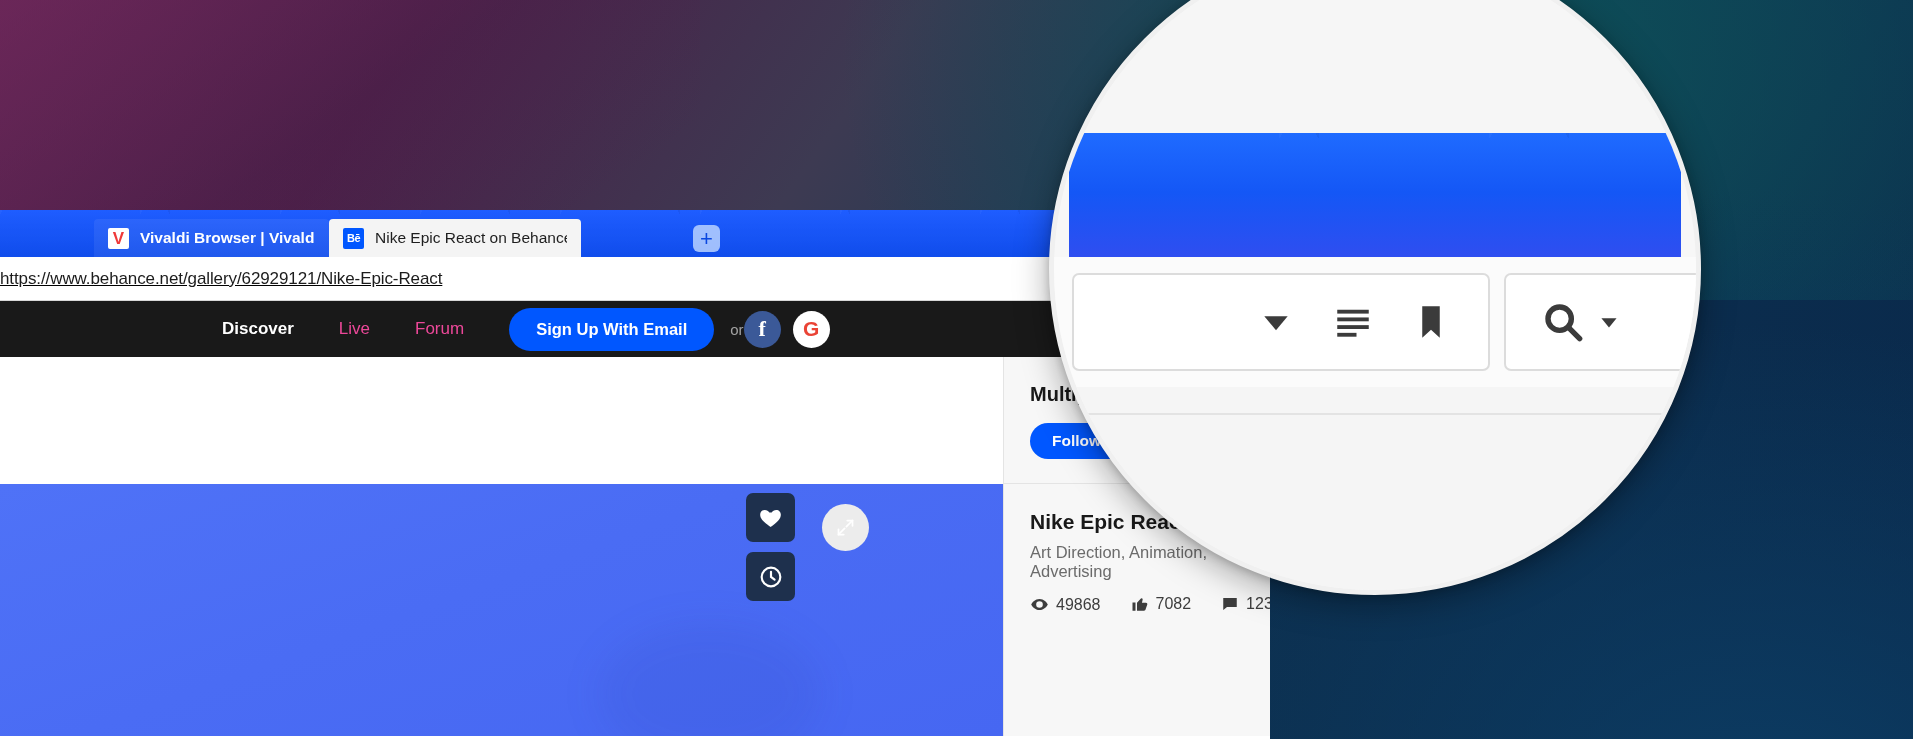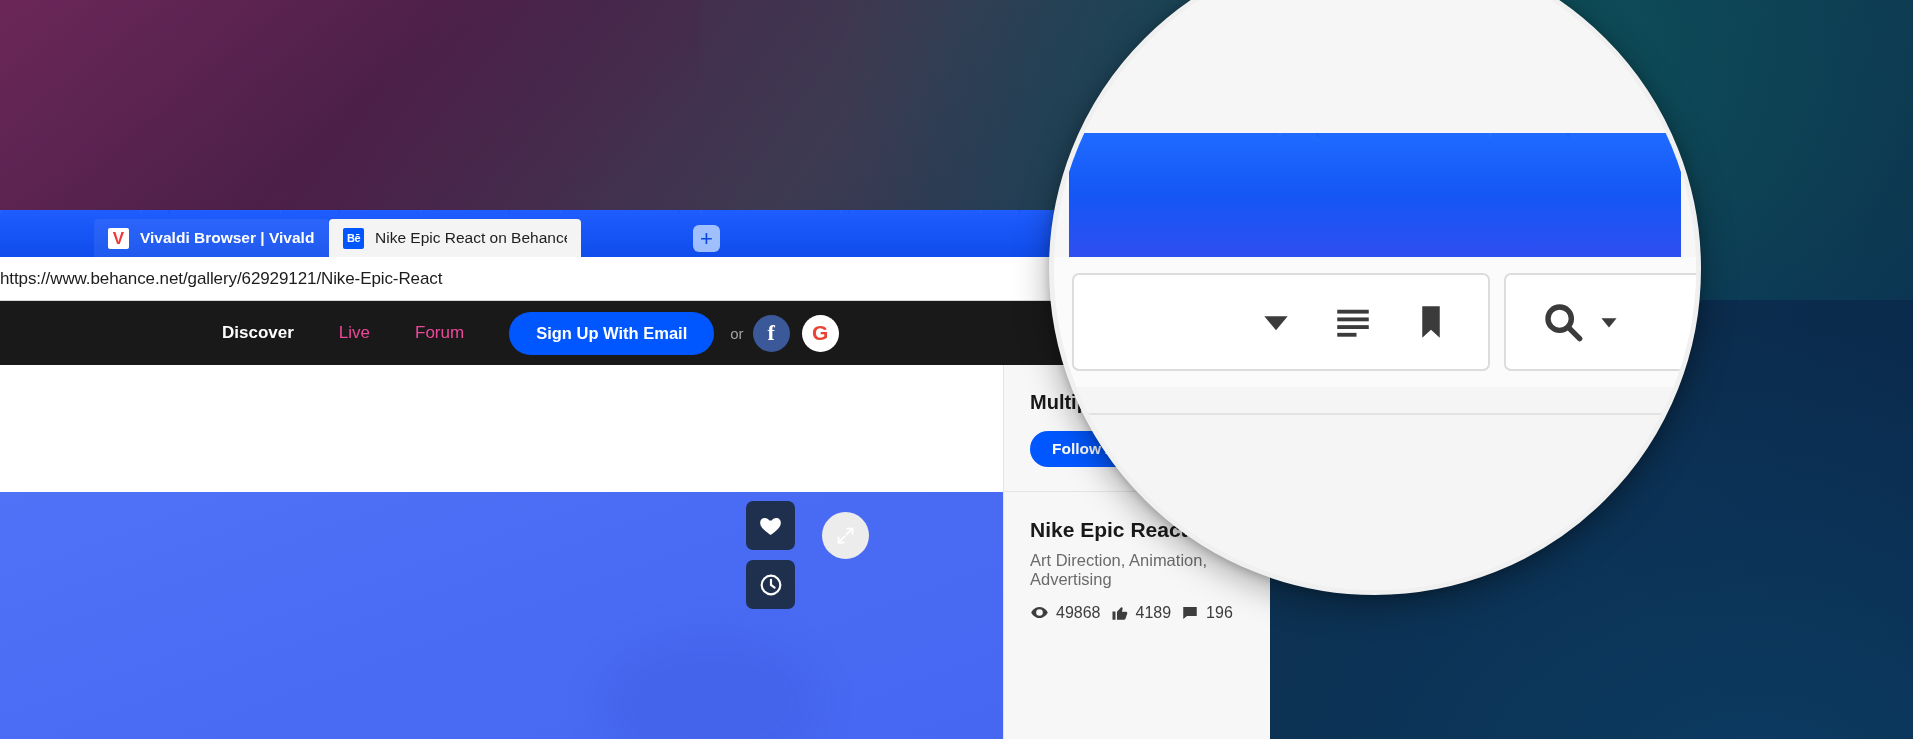--- a/index.html
+++ b/index.html
@@ -73,46 +73,46 @@
     border-radius:6px; background:rgba(190,215,255,0.82);
     display:flex; align-items:center; justify-content:center;
     color:#0a47e0; font-size:22px; line-height:1; font-weight:500;
   }
 
   
   .addressbar {
     height:44px; width:100%;
     background:#ffffff;
     border-bottom:1px solid #d7d7d7;
-    display:flex; align-items:center;
+    display:flex; align-items:center;text-decoration:underline;
   }
   .url-field {
     flex:1; height:44px; display:flex; align-items:center;
     font-size:17px; color:#1c1c1c; letter-spacing:-0.1px;
     padding-left:0px;
   }
 
   
   .page { position:relative; height:438px; background:#ffffff; }
 
   .be-nav {
-    height:64px; background:#191919;
+    height:56px; background:#191919;
     display:flex; align-items:center; gap:0;
     padding-left:222px;
   }
   .be-nav a {
     color:#ec4899; font-size:17px; margin-right:45px; text-decoration:none;
   }
   .be-nav a.active { color:#ffffff; font-weight:bold; }
   .signup-btn {
     background:#0057ff; color:#ffffff; font-weight:bold; font-size:16.5px;
     border:none; border-radius:24px; padding:12px 27px; cursor:pointer;
     margin-right:16px;
   }
-  .or-text { color:#a3a3a3; font-size:15px; margin-right:9px; }
+  .or-text { color:#a3a3a3; font-size:15px; margin-right:0; }
   .social {
     width:37px; height:37px; border-radius:50%;
     display:inline-flex; align-items:center; justify-content:center;
     margin-right:12px; font-weight:bold;
   }
   .social.fb { background:#3b5998; color:#fff; font-size:22px; font-family:"Liberation Serif", serif; }
   .social.gg { background:#ffffff; color:#ea4335; font-size:21px; font-weight:bold; }
 
   .be-body { position:relative; height:379px; display:flex; }
 
@@ -148,21 +148,21 @@
   }
   .side-sec { padding:26px 0 24px 26px; }
   .side-sec.divided { border-top:1px solid #e4e4e4; }
   .owners-title { font-size:20px; font-weight:bold; color:#191919; margin-bottom:17px; }
   .follow-all {
     background:#0057ff; color:#fff; font-weight:bold; font-size:15.5px;
     border:none; border-radius:20px; padding:9px 22px; cursor:pointer;
   }
   .proj-title { font-size:21px; font-weight:bold; color:#191919; margin-bottom:9px; }
   .proj-fields { font-size:16.5px; color:#6b6b6b; margin-bottom:14px; }
-  .stats { display:flex; align-items:flex-end; gap:2px; font-size:16px; color:#3d3d3d; }
+  .stats { display:flex; align-items:flex-start; gap:22px; font-size:16px; color:#3d3d3d; }
   .stats .g { display:flex; align-items:center; gap:7px; margin-right:8px; }
 
   
   #lens {
     position:absolute; left:1049px; top:-57px;
     width:652px; height:652px; border-radius:50%;
     background:#f7f7f7;
     box-shadow:0 9px 34px rgba(0,0,0,0.34), 0 2px 8px rgba(0,0,0,0.18);
     border:5px solid #f0f0f0;
     overflow:hidden;
@@ -296,29 +296,29 @@
                   </svg>
               </span>
               <span>49868</span>
             </span>
             <span class="g">
               <span class="lens-icon">
                 <svg width="18" height="18" viewBox="0 0 24 24" fill="#3d3d3d">
                     <path d="M2 10h4v11H2zM8 21h9.2c1 0 1.9-.6 2.2-1.6l2.3-6.6c.4-1.2-.5-2.5-1.8-2.5h-5.3l.9-4.1c.2-.9-.5-1.8-1.4-1.8-.5 0-1 .3-1.2.7L8 10.3V21z"></path>
                   </svg>
               </span>
-              <span>4189</span>
+              <span>7082</span>
             </span>
             <span class="g">
               <span class="lens-icon">
                 <svg width="18" height="18" viewBox="0 0 24 24" fill="#3d3d3d">
                     <path d="M3 4h18v12H8l-5 4V4z"></path>
                   </svg>
               </span>
-              <span>196</span>
+              <span>123</span>
             </span>
           </div>
         </div>
       </div>
 
     </div>
   </div>
 </div>
 
 <div id="lens">

